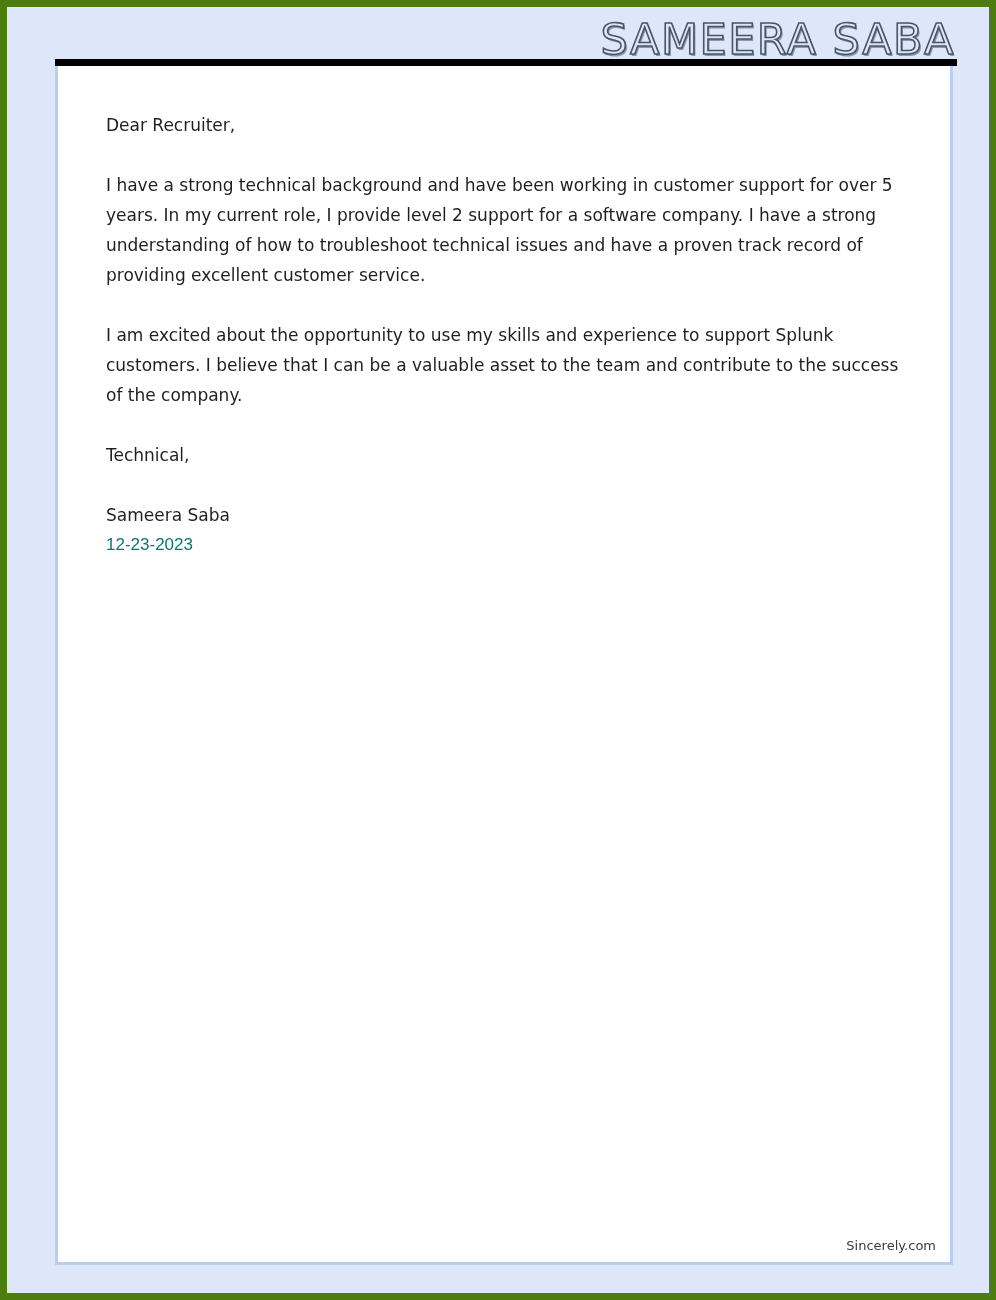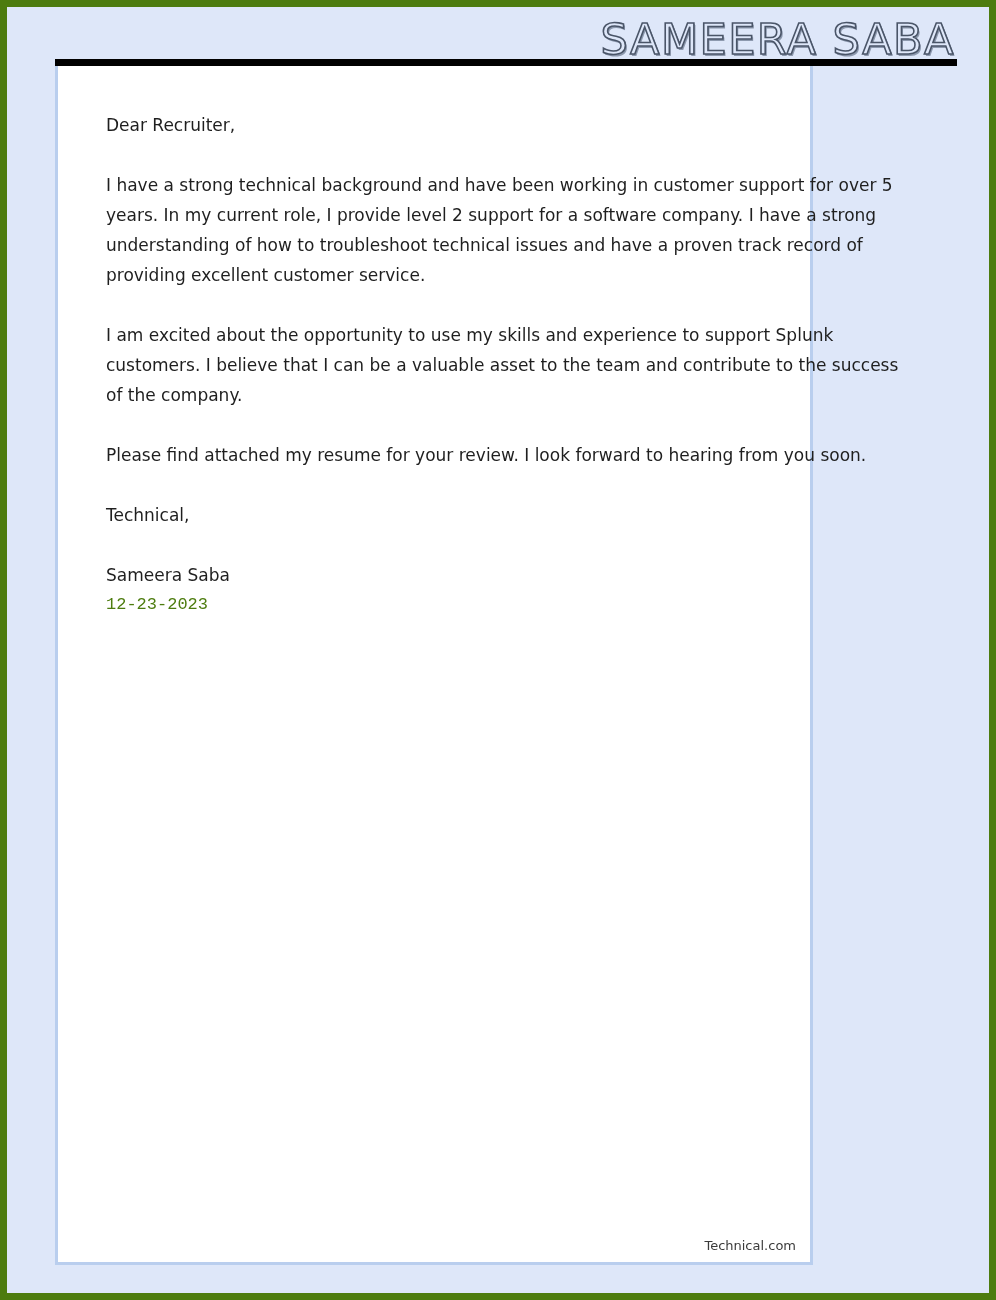--- a/index.html
+++ b/index.html
@@ -61,21 +61,21 @@
     width: 902px;
     height: 7px;
     background: #000000;
   }
 
   
   .sheet {
     position: absolute;
     left: 48px;
     top: 59px;
-    width: 758px;
+    width: 898px;
     height: 1199px;
     background: #ffffff;
     border-left: 3px solid #b9ceee;
     border-right: 3px solid #b9ceee;
     border-bottom: 3px solid #b9ceee;
     box-sizing: border-box;
   }
 
   .letter-body {
     position: absolute;
@@ -95,24 +95,24 @@
 
   .signature-name {
     font-family: "DejaVu Sans", sans-serif;
     font-size: 17px;
     line-height: 30px;
     color: #1f1f1f;
     margin: 0;
   }
 
   .signature-date {
-    font-family: Liberation Mono, monospace;
+    font-family: Liberation Sans, sans-serif;
     font-size: 17px;
     line-height: 30px;
-    color: #4d7c0f;
+    color: #0f766e;
     margin: 0;
   }
 
   .sheet-footer {
     position: absolute;
     right: 14px;
     bottom: 8px;
     font-family: "DejaVu Sans", sans-serif;
     font-size: 13px;
     line-height: 16px;
@@ -135,26 +135,25 @@
 
     <div class="letter-body">
 
       <p class="letter-para">Dear Recruiter,</p>
 
 
       <p class="letter-para">I have a strong technical background and have been working in customer support for over 5 years. In my current role, I provide level 2 support for a software company. I have a strong understanding of how to troubleshoot technical issues and have a proven track record of providing excellent customer service.</p>
 
       <p class="letter-para">I am excited about the opportunity to use my skills and experience to support Splunk customers. I believe that I can be a valuable asset to the team and contribute to the success of the company.</p>
 
-      <p class="letter-para">Please find attached my resume for your review. I look forward to hearing from you soon.</p>
 
       <p class="letter-para">Technical,</p>
 
       <p class="signature-name">Sameera Saba</p>
 
       <p class="signature-date">12-23-2023</p>
 
     </div>
 
-    <div class="sheet-footer">Technical.com</div>
+    <div class="sheet-footer">Sincerely.com</div>
 
   </div>
 </div>
 
 </body></html>

